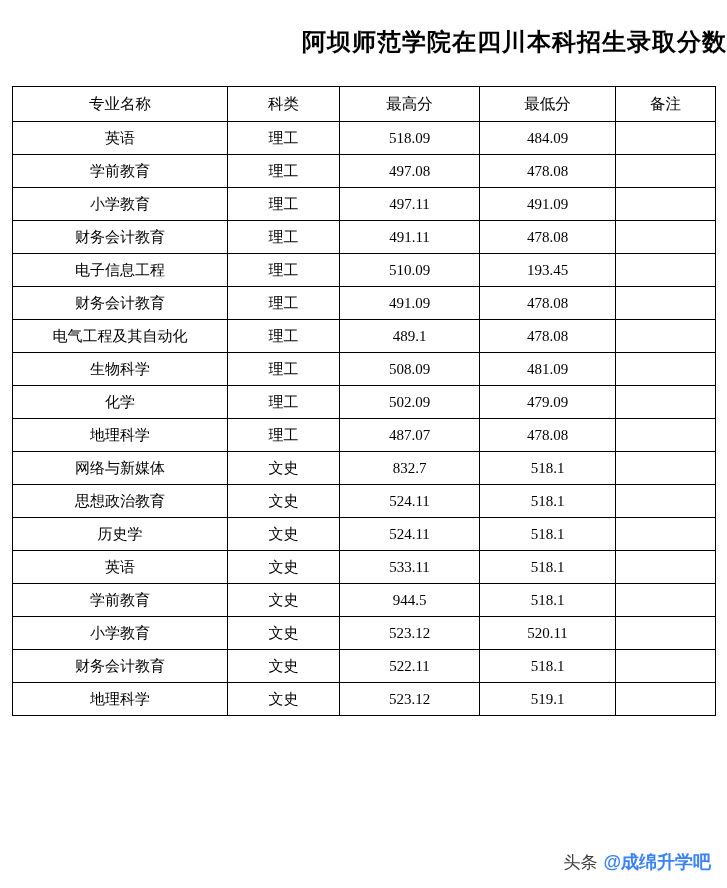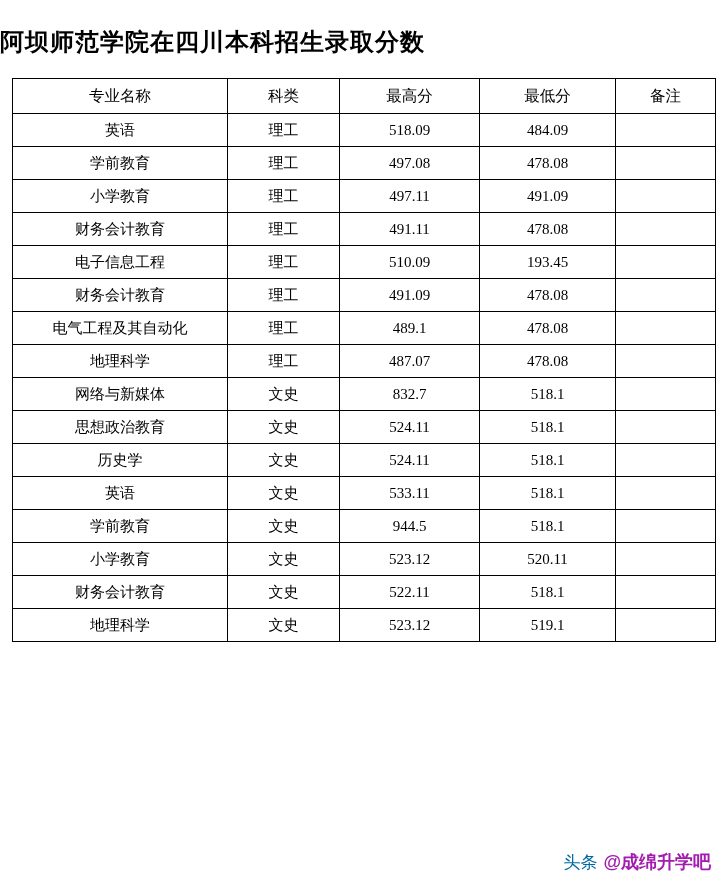--- a/index.html
+++ b/index.html
@@ -15,36 +15,37 @@
     position: relative;
     overflow: hidden;
   }
   .page {
     width: 727px;
     height: 888px;
     box-sizing: border-box;
     position: relative;
   }
   .doc-title {
-    text-align: left;
+    text-align: right;
     font-size: 24px;
     font-weight: bold;
     letter-spacing: 1px;
     padding-top: 26px;
     padding-bottom: 20px;
     font-family: "Liberation Serif", "DejaVu Serif", serif;
+    margin-left: 29px;
   }
   .table-wrap {
     padding: 0 12px;
   }
   table.score-table {
     width: 703px;
     border-collapse: collapse;
     table-layout: fixed;
-    margin: 0 auto;
+    margin: 8px auto;
   }
   table.score-table td {
     border: 1px solid #000000;
     height: 32px;
     text-align: center;
     vertical-align: middle;
     font-size: 15px;
     line-height: 1.1;
     padding: 0 2px;
     font-family: "Liberation Serif", "DejaVu Serif", serif;
@@ -63,26 +64,26 @@
     right: 16px;
     bottom: 14px;
     display: flex;
     align-items: center;
     gap: 6px;
     font-size: 18px;
     color: #333333;
     font-family: "Liberation Sans", sans-serif;
   }
   .footer .toutiao {
-    color: #0369a1;
+    color: #404040;
     font-weight: normal;
     font-size: 17px;
   }
   .footer .handle {
-    color: #a21caf;
+    color: #3b82f6;
     font-weight: bold;
     font-size: 18px;
   }
 </style>
 </head>
 <body>
 
 <div class="page">
 
   <div class="doc-title">阿坝师范学院在四川本科招生录取分数</div>
@@ -147,20 +148,34 @@
             <td></td>
           </tr>
           <tr>
             <td>电气工程及其自动化</td>
             <td>理工</td>
             <td>489.1</td>
             <td>478.08</td>
             <td></td>
           </tr>
           <tr>
+            <td>生物科学</td>
+            <td>理工</td>
+            <td>508.09</td>
+            <td>481.09</td>
+            <td></td>
+          </tr>
+          <tr>
+            <td>化学</td>
+            <td>理工</td>
+            <td>502.09</td>
+            <td>479.09</td>
+            <td></td>
+          </tr>
+          <tr>
             <td>地理科学</td>
             <td>理工</td>
             <td>487.07</td>
             <td>478.08</td>
             <td></td>
           </tr>
           <tr>
             <td>网络与新媒体</td>
             <td>文史</td>
             <td>832.7</td>

